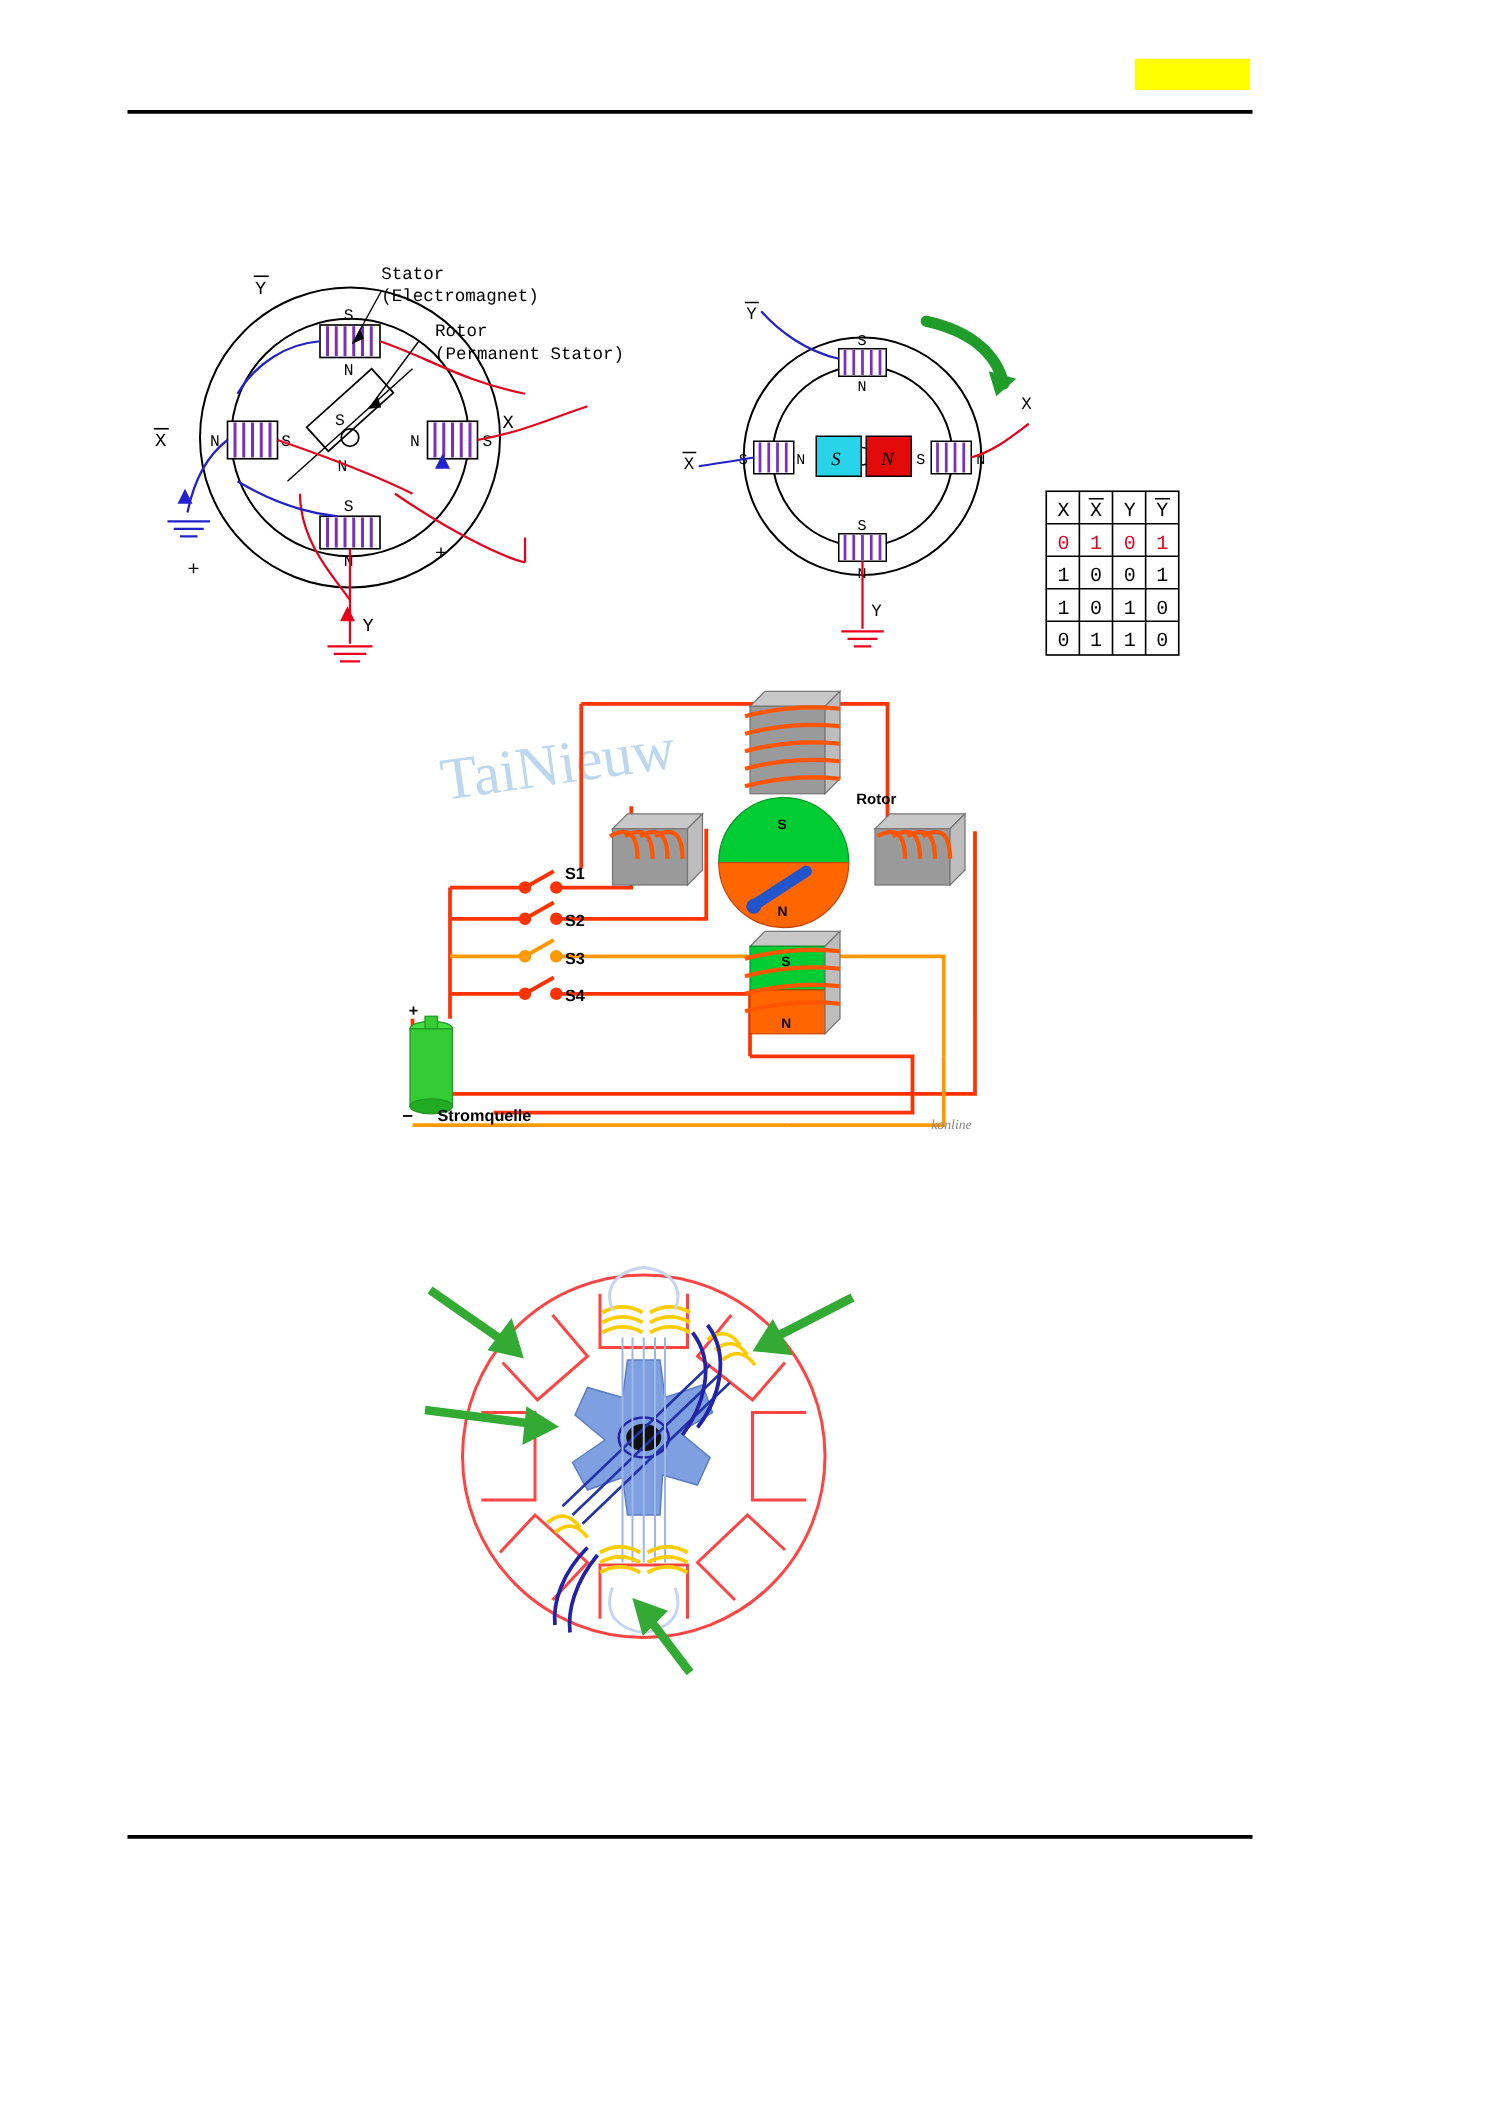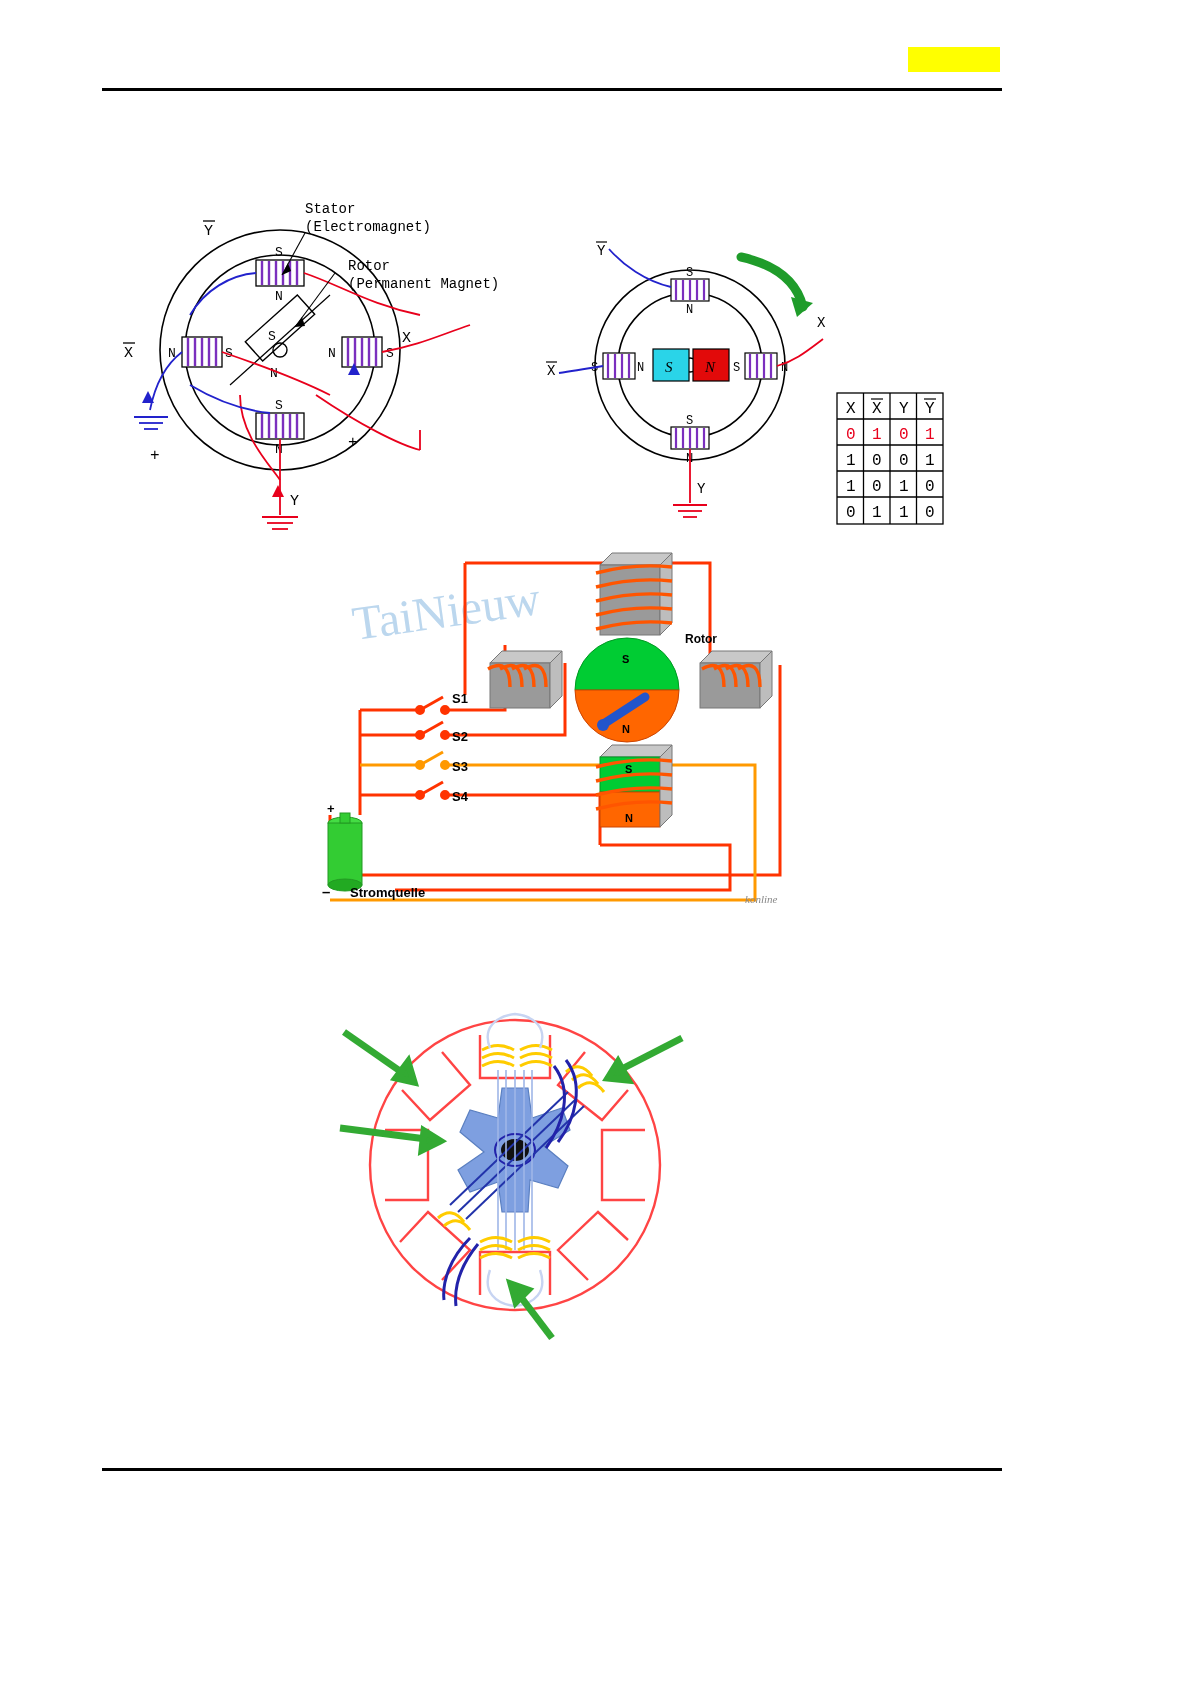--- a/index.html
+++ b/index.html
@@ -138,27 +138,27 @@
       <text x="170" y="310" font-family="Liberation Mono, monospace" font-size="15">Y</text>
       <text x="30" y="265" font-family="Liberation Mono, monospace" font-size="16">+</text>
       <text x="228" y="252" font-family="Liberation Mono, monospace" font-size="16">+</text>
 
       <line x1="185" y1="38" x2="162" y2="80" stroke="#000" stroke-width="1.1"></line>
       <polygon points="162,80 171,76 168,68" fill="#000"></polygon>
       <line x1="215" y1="78" x2="175" y2="132" stroke="#000" stroke-width="1.1"></line>
       <polygon points="175,132 185,131 182,122" fill="#000"></polygon>
     </svg>
 
-    <div style="position:absolute;left:185px;top:5px;font-family:'Liberation Mono',monospace;font-size:14px;line-height:18px;">
+    <div style="position:absolute;left:185px;top:16px;font-family:'Liberation Mono',monospace;font-size:14px;line-height:18px;">
       <div>Stator</div>
       <div>(Electromagnet)</div>
     </div>
     <div style="position:absolute;left:228px;top:62px;font-family:'Liberation Mono',monospace;font-size:14px;line-height:18px;">
       <div>Rotor</div>
-      <div>(Permanent Magnet)</div>
+      <div>(Permanent Stator)</div>
     </div>
   </div>
 
   <div class="fig" style="left:545px;top:235px;width:320px;height:290px;">
     <svg width="320" height="290" viewBox="0 0 320 290">
       <circle cx="145" cy="130" r="95" fill="none" stroke="#000" stroke-width="1.6"></circle>
       <circle cx="145" cy="130" r="72" fill="none" stroke="#000" stroke-width="1.6"></circle>
       <circle cx="145" cy="130" r="7" fill="#fff" stroke="#000" stroke-width="1.3"></circle>
 
       <rect x="108" y="114" width="36" height="32" fill="#2ad4e8" stroke="#000" stroke-width="1.2"></rect>

